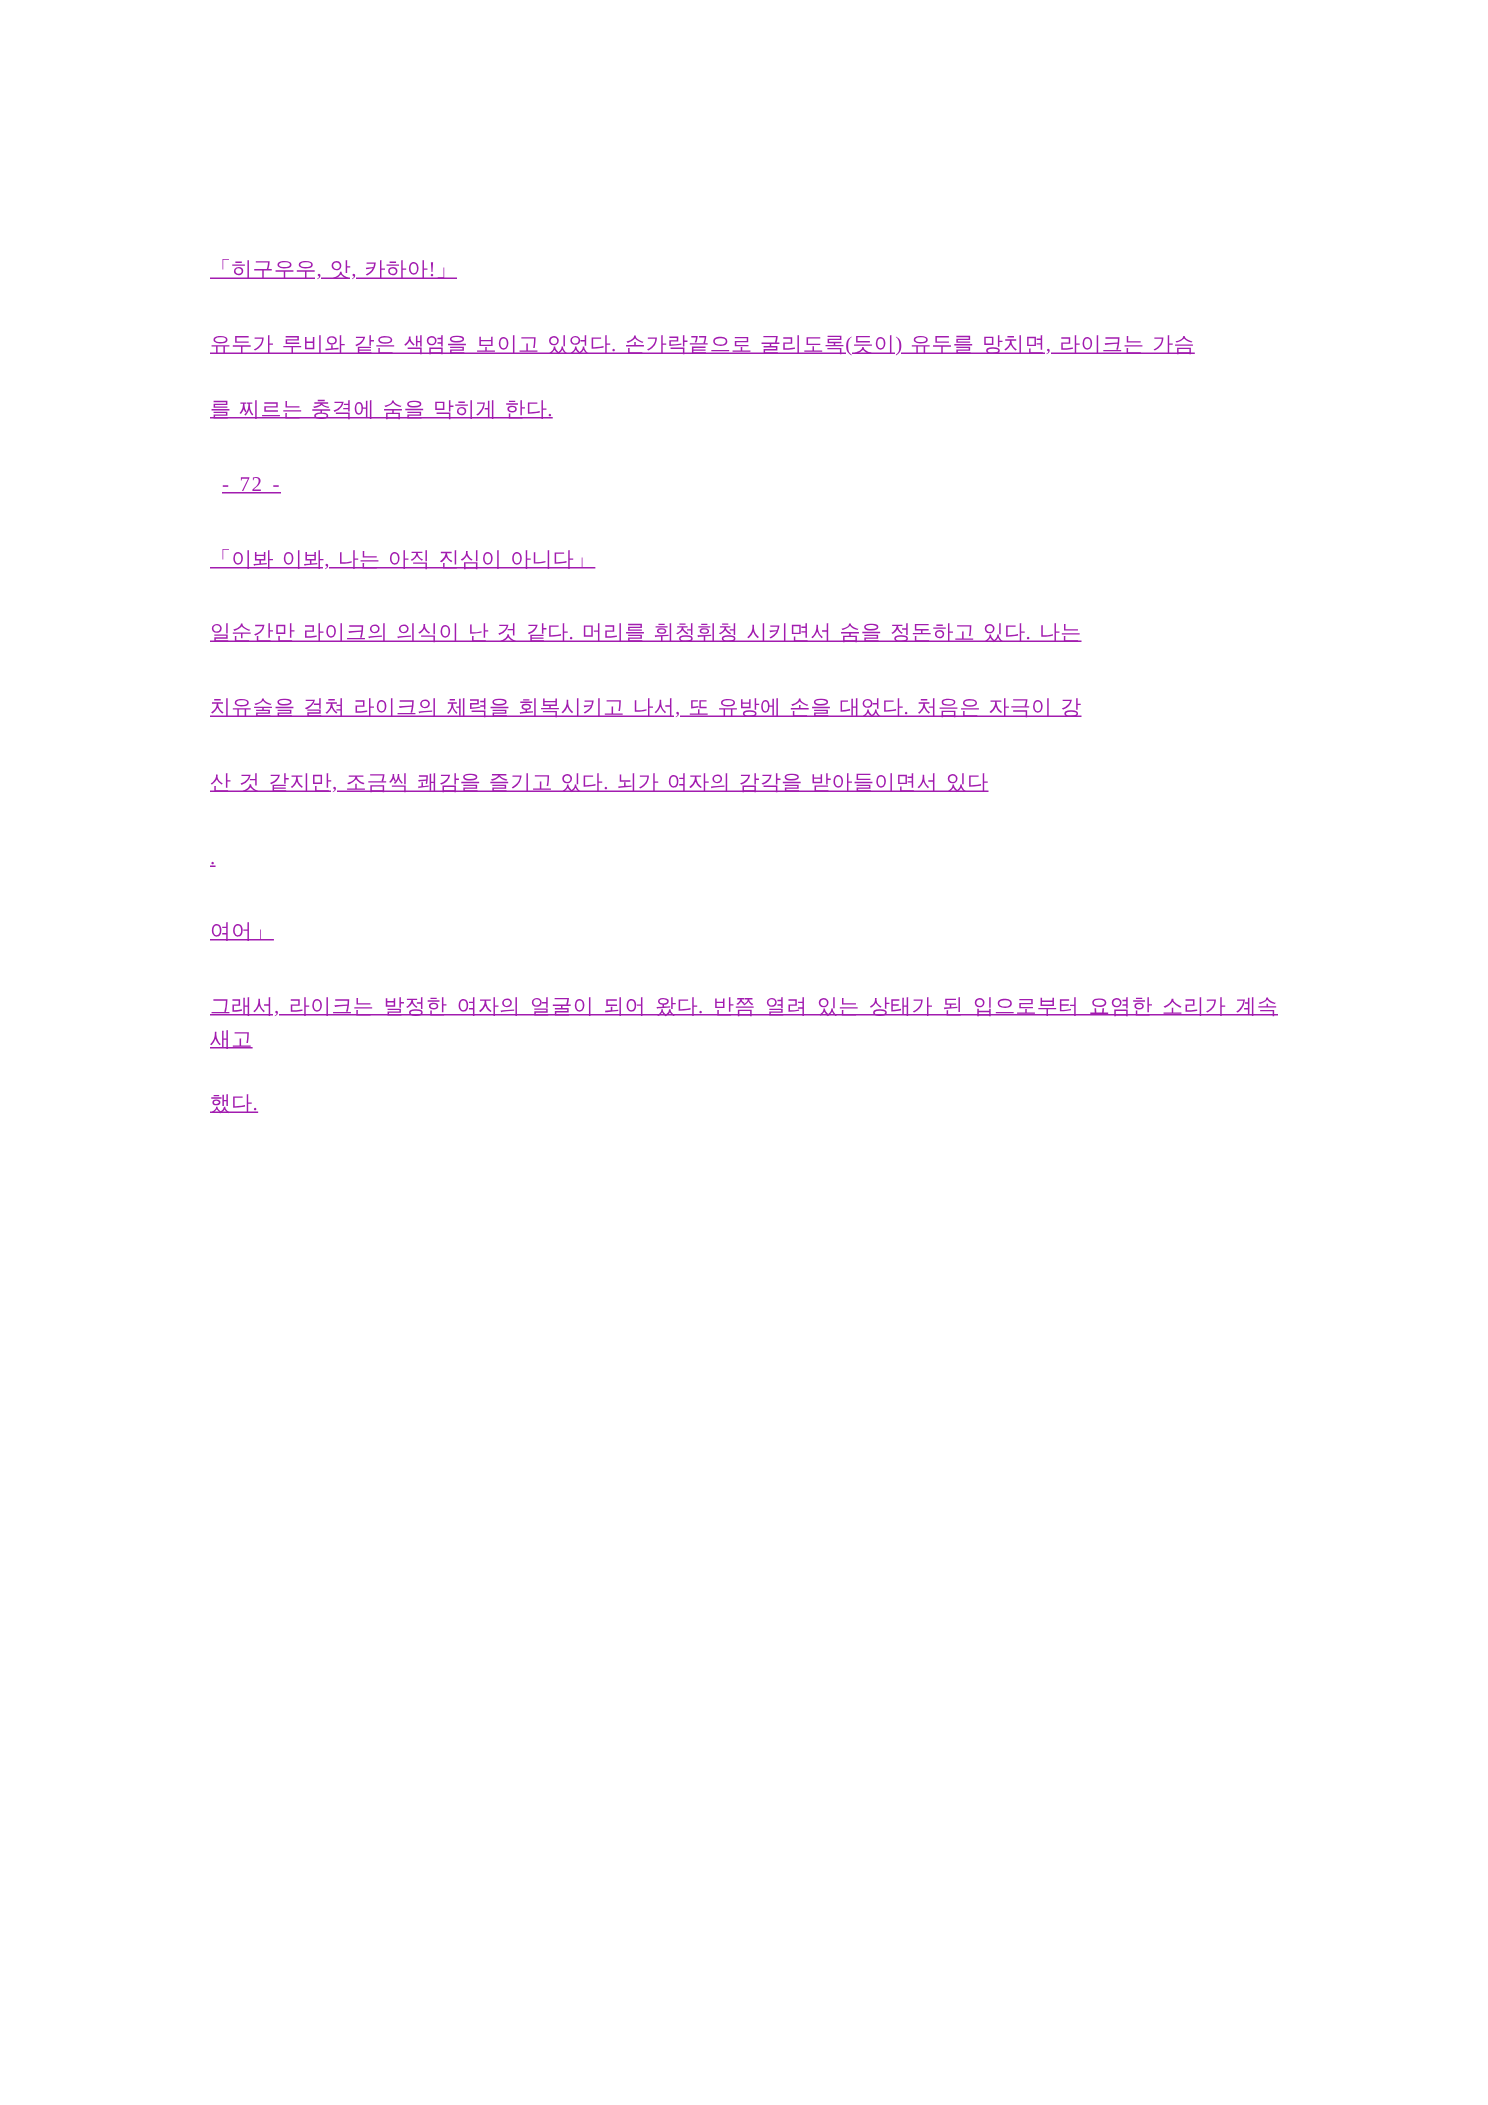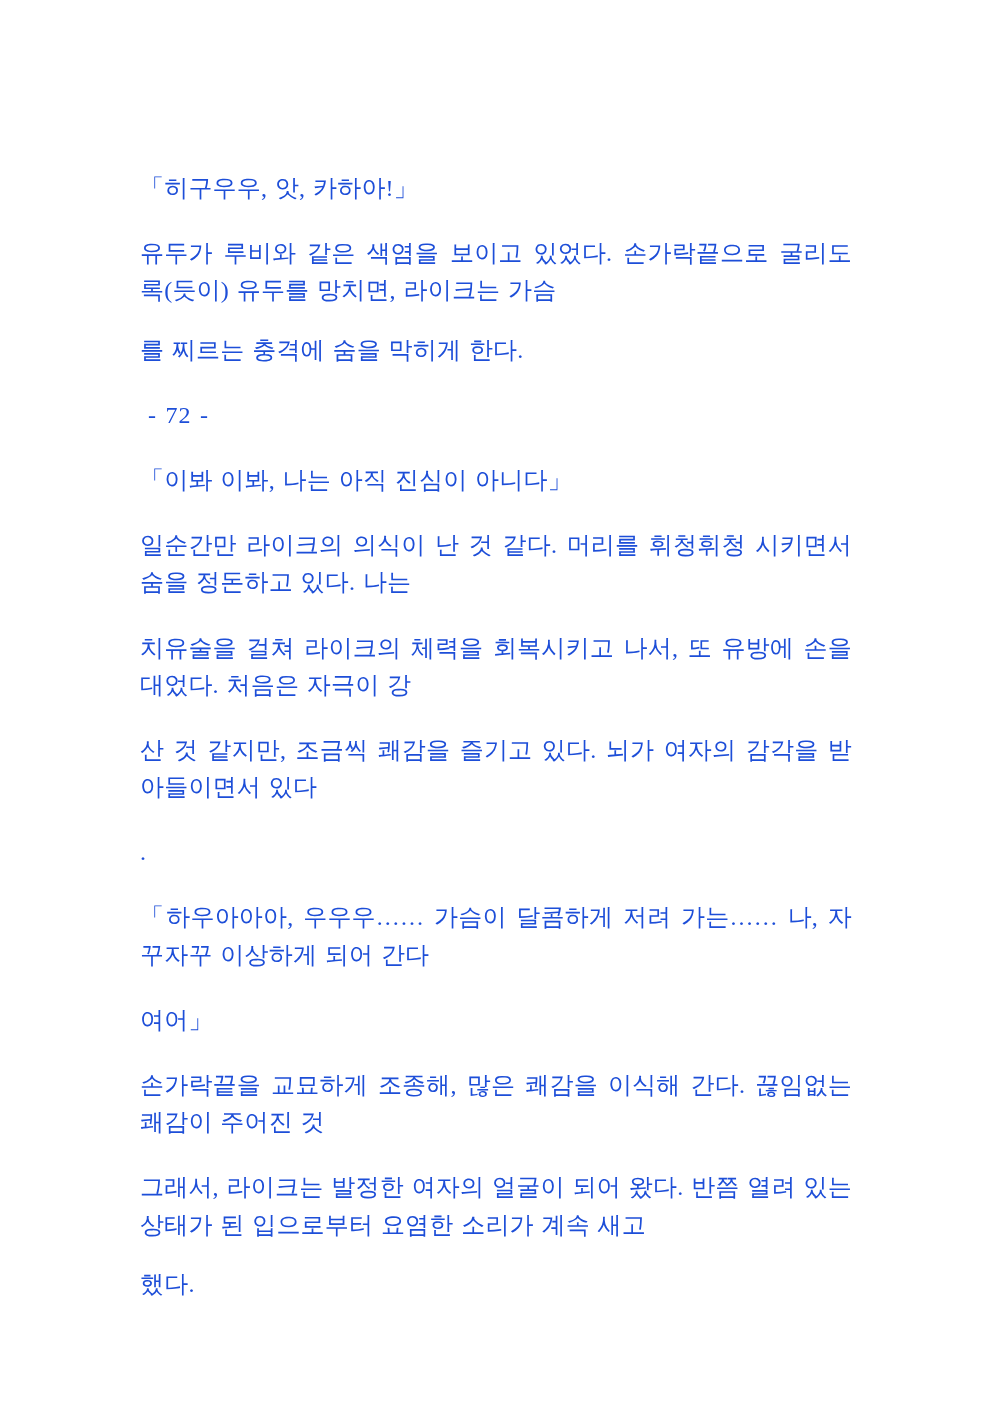--- a/index.html
+++ b/index.html
@@ -17,28 +17,29 @@
     position: relative;
     width: 992px;
     min-height: 1403px;
     box-sizing: border-box;
     padding: 170px 140px 40px 140px;
   }
   .doc-body {
     display: block;
   }
   .para {
-    font-size: 24px;
+    font-size: 14px;
     line-height: 1.55;
     letter-spacing: 0.2px;
     margin: 0 0 28px 0;
     word-spacing: 1.5px;
     text-align: justify;
     text-justify: inter-character;
-    color: #1d4ed8;
+    color: #a21caf;
+    text-decoration: underline;
   }
   .para.tight {
     margin-bottom: 22px;
   }
   .para.pagenum {
     margin: 0 0 28px 0;
     padding-left: 8px;
     letter-spacing: 1px;
   }
   .para.dot {
@@ -64,25 +65,23 @@
 
 
     <p class="para">일순간만 라이크의 의식이 난 것 같다. 머리를 휘청휘청 시키면서 숨을 정돈하고 있다. 나는</p>
 
     <p class="para">치유술을 걸쳐 라이크의 체력을 회복시키고 나서, 또 유방에 손을 대었다. 처음은 자극이 강</p>
 
     <p class="para">산 것 같지만, 조금씩 쾌감을 즐기고 있다. 뇌가 여자의 감각을 받아들이면서 있다</p>
 
     <p class="para dot">.</p>
 
-    <p class="para">「하우아아아, 우우우…… 가슴이 달콤하게 저려 가는…… 나, 자꾸자꾸 이상하게 되어 간다</p>
 
     <p class="para">여어」</p>
 
-    <p class="para">손가락끝을 교묘하게 조종해, 많은 쾌감을 이식해 간다. 끊임없는 쾌감이 주어진 것</p>
 
     <p class="para tight">그래서, 라이크는 발정한 여자의 얼굴이 되어 왔다. 반쯤 열려 있는 상태가 된 입으로부터 요염한 소리가 계속 새고</p>
 
 
     <p class="para">했다.</p>
 
 
 
   </div>
 </div>

